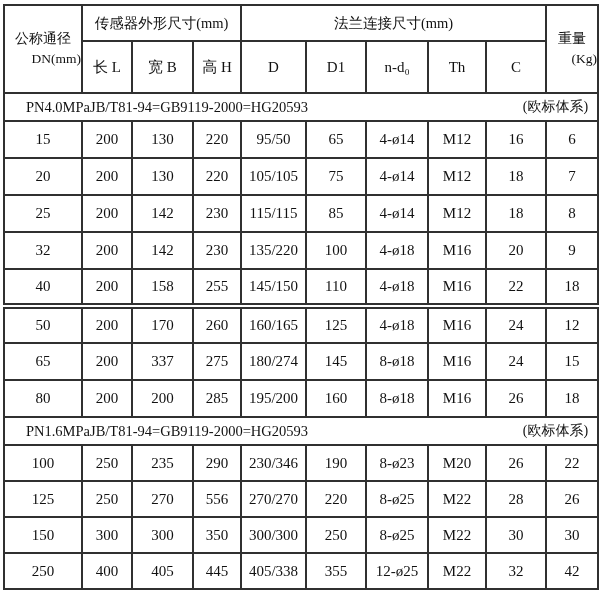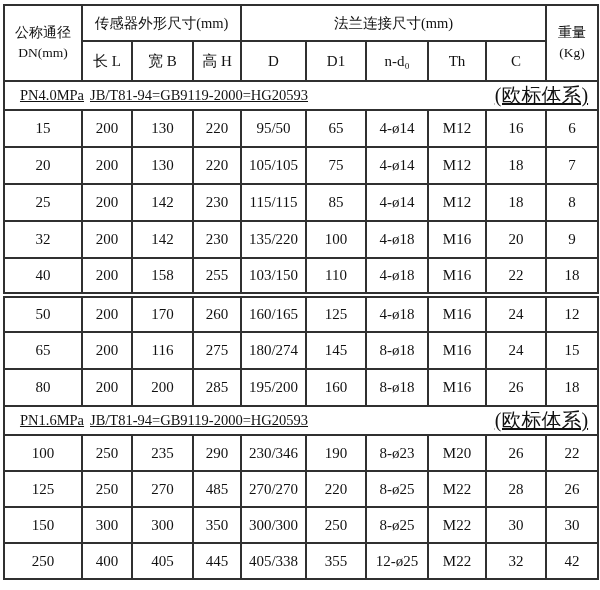--- a/index.html
+++ b/index.html
@@ -25,35 +25,35 @@
     border: 2px solid #303030;
     text-align: center;
     vertical-align: middle;
     font-weight: normal;
     font-size: 15px;
     padding: 0;
     overflow: hidden;
     white-space: nowrap;
   }
   thead tr.group-row { height: 36px; }
-  thead tr.sub-row { height: 40px; }
+  thead tr.sub-row { height: 52px; }
   th.cn { font-size: 14.5px; }
   .two-line div { line-height: 1.55; font-size: 14px; }
-  .two-line div.l2 { font-size: 13.5px; }
+  .two-line div.l2 { font-size: 13.5px; text-align: right; }
   tr.section-row { height: 28px; }
-  tr.section-row td { text-align: center; text-decoration: underline; }
+  tr.section-row td { text-align: right; }
   .sec {
     display: flex;
     align-items: center;
     padding: 0 9px;
     font-size: 14.5px;
   }
   .sec-pressure { width: 76px; flex: 0 0 auto; }
   .sec-standard { flex: 0 1 auto; }
-  .sec-note { margin-left: auto; font-size: 20px; }
+  .sec-note { margin-left: auto; font-size: 14px; }
   tr.data-row { height: 37px; margin-top: 11px; }
   tr.data-row.s2 { height: 36px; }
   tr.dbl td { border-top: 6px double #303030; }
 </style>
 </head>
 <body>
 
 <div class="page">
   <table class="spec">
     <colgroup>
@@ -148,21 +148,21 @@
           <td>4-ø18</td>
           <td>M16</td>
           <td>20</td>
           <td>9</td>
         </tr>
         <tr class="data-row">
           <td>40</td>
           <td>200</td>
           <td>158</td>
           <td>255</td>
-          <td>103/150</td>
+          <td>145/150</td>
           <td>110</td>
           <td>4-ø18</td>
           <td>M16</td>
           <td>22</td>
           <td>18</td>
         </tr>
         <tr class="data-row dbl">
           <td>50</td>
           <td>200</td>
           <td>170</td>
@@ -170,21 +170,21 @@
           <td>160/165</td>
           <td>125</td>
           <td>4-ø18</td>
           <td>M16</td>
           <td>24</td>
           <td>12</td>
         </tr>
         <tr class="data-row">
           <td>65</td>
           <td>200</td>
-          <td>116</td>
+          <td>337</td>
           <td>275</td>
           <td>180/274</td>
           <td>145</td>
           <td>8-ø18</td>
           <td>M16</td>
           <td>24</td>
           <td>15</td>
         </tr>
         <tr class="data-row">
           <td>80</td>
@@ -216,21 +216,21 @@
           <td>190</td>
           <td>8-ø23</td>
           <td>M20</td>
           <td>26</td>
           <td>22</td>
         </tr>
         <tr class="data-row s2">
           <td>125</td>
           <td>250</td>
           <td>270</td>
-          <td>485</td>
+          <td>556</td>
           <td>270/270</td>
           <td>220</td>
           <td>8-ø25</td>
           <td>M22</td>
           <td>28</td>
           <td>26</td>
         </tr>
         <tr class="data-row s2">
           <td>150</td>
           <td>300</td>

